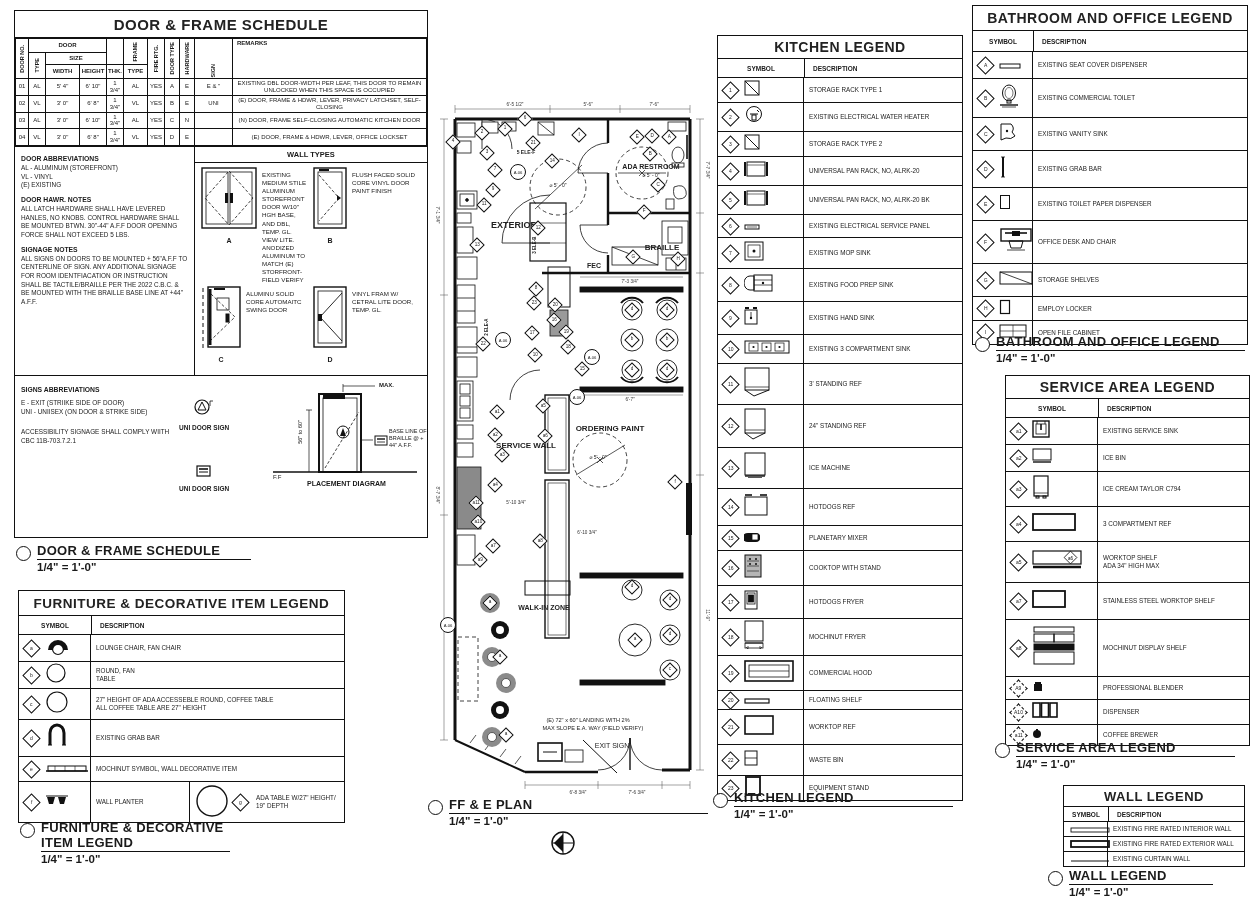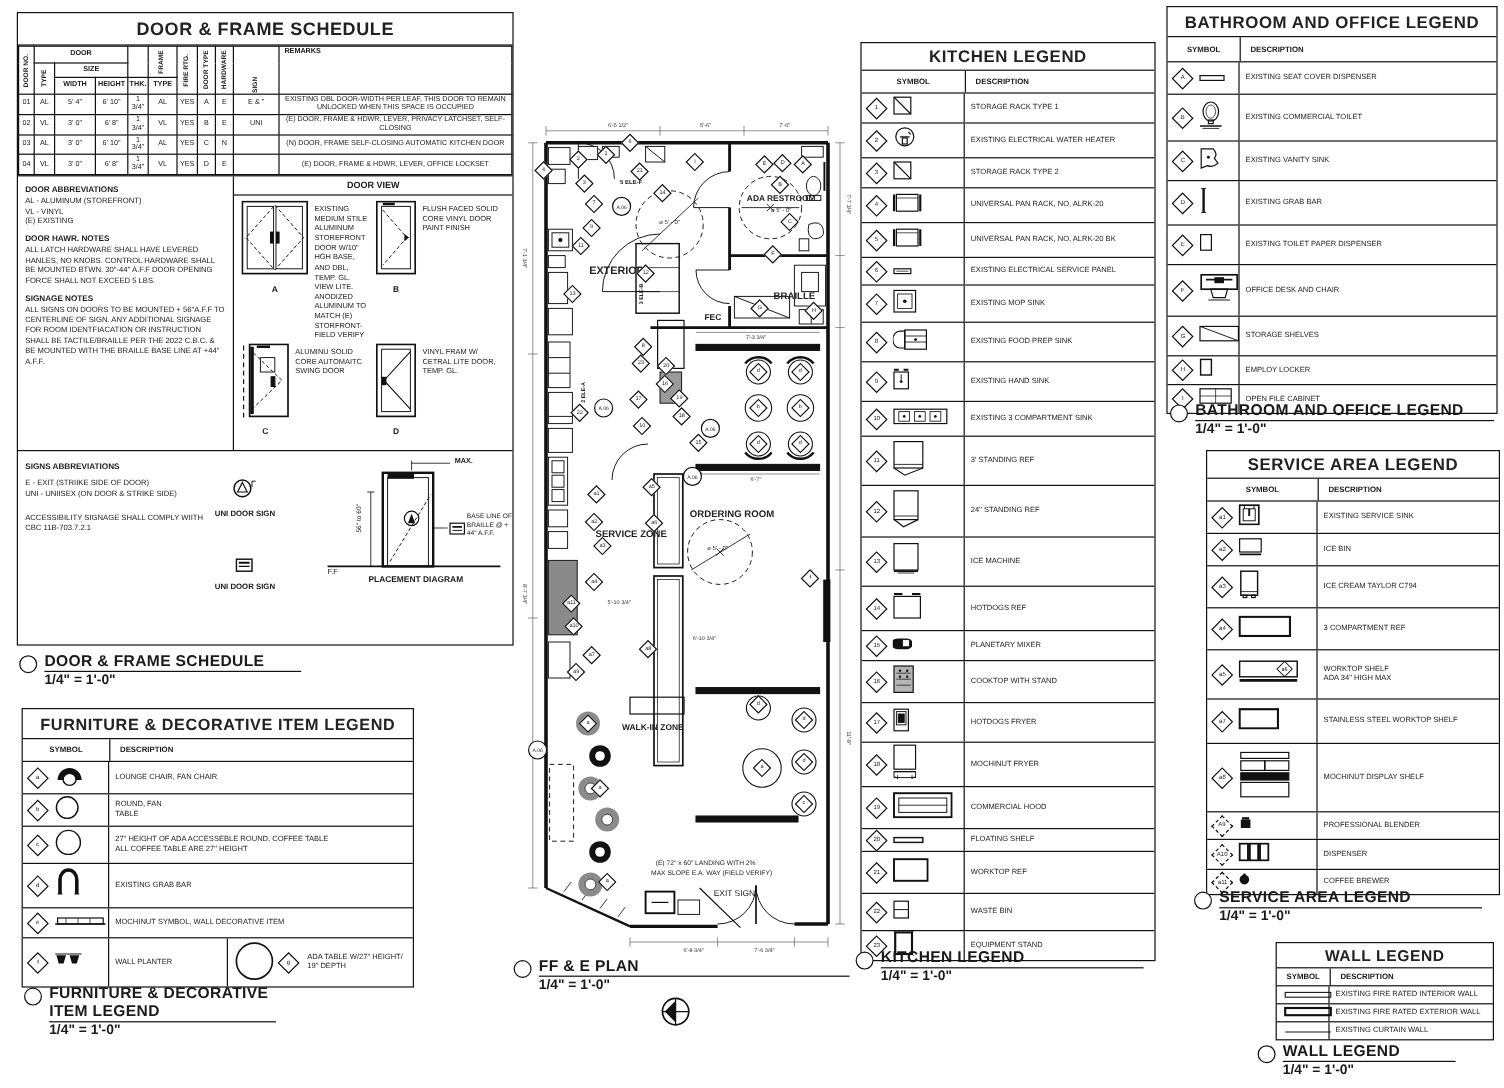--- a/index.html
+++ b/index.html
@@ -167,21 +167,21 @@
         <div class="noteh">DOOR ABBREVIATIONS</div>
         <div class="notep">AL - ALUMINUM (STOREFRONT)
 VL - VINYL
 (E) EXISTING</div>
         <div class="noteh">DOOR HAWR. NOTES</div>
         <div class="notep">ALL LATCH HARDWARE SHALL HAVE LEVERED HANLES, NO KNOBS. CONTROL HARDWARE SHALL BE MOUNTED BTWN. 30"-44" A.F.F DOOR OPENING FORCE SHALL NOT EXCEED 5 LBS.</div>
         <div class="noteh">SIGNAGE NOTES</div>
         <div class="notep">ALL SIGNS ON DOORS TO BE MOUNTED + 56"A.F.F TO CENTERLINE OF SIGN. ANY ADDITIONAL SIGNAGE FOR ROOM IDENTFIACATION OR INSTRUCTION SHALL BE TACTILE/BRAILLE PER THE 2022 C.B.C. &amp; BE MOUNTED WITH THE BRAILLE BASE LINE AT +44" A.F.F.</div>
       </div>
       <div style="flex:1;display:flex;flex-direction:column;">
-        <div style="border-bottom:1px solid #111;text-align:center;font-size:7.5px;font-weight:bold;padding:3px 0;">DOOR VIEW</div>
+        <div style="border-bottom:1px solid #111;text-align:center;font-size:7.5px;font-weight:bold;padding:3px 0;">WALL TYPES</div>
         <div class="dtgrid" id="door-types-grid">
             <div class="dtitem">
               <div><span><svg width="56" height="64" viewBox="0 0 56 64">
                     <rect x="1" y="1" width="54" height="60" fill="none" stroke="#111" stroke-width="1.4"></rect>
                     <rect x="5" y="5" width="22" height="52" fill="none" stroke="#111" stroke-width="0.8"></rect>
                     <rect x="29" y="5" width="22" height="52" fill="none" stroke="#111" stroke-width="0.8"></rect>
                     <rect x="24" y="26" width="3" height="10" fill="#111"></rect>
                     <rect x="29" y="26" width="3" height="10" fill="#111"></rect>
                     <path d="M28,4 L52,31 L28,58 L4,31 Z" fill="none" stroke="#111" stroke-width=".8" stroke-dasharray="3,2"></path>
                   </svg></span><div class="dtletter">A</div></div>
@@ -547,22 +547,22 @@
         <circle cx="62" cy="642" r="10" fill="#8b8b8b"></circle>
           <circle cx="62" cy="642" r="4.5" fill="#fff" stroke="#111" stroke-width=".6"></circle>
       </g>
     </svg>
     <div id="plan-overlays">
         <div class="plabel" style="left: 84px; top: 130px; font-size: 9px;">EXTERIOR</div>
         <div class="plabel" style="left: 221px; top: 71px; font-size: 7px;">ADA RESTROOM</div>
         <div class="plabel norm" style="left: 221px; top: 80px; font-size: 5px;">⌀ 5' - 0"</div>
         <div class="plabel" style="left: 232px; top: 152px; font-size: 8px;">BRAILLE</div>
         <div class="plabel" style="left: 164px; top: 170px; font-size: 7px;">FEC</div>
-        <div class="plabel" style="left: 96px; top: 350px; font-size: 8px;">SERVICE ZONE</div>
-        <div class="plabel" style="left: 180px; top: 333px; font-size: 8px;">ORDERING ROOM</div>
+        <div class="plabel" style="left: 96px; top: 350px; font-size: 8px;">SERVICE WALL</div>
+        <div class="plabel" style="left: 180px; top: 333px; font-size: 8px;">ORDERING PAINT</div>
         <div class="plabel norm" style="left: 168px; top: 362px; font-size: 5px;">⌀ 5' - 0"</div>
         <div class="plabel norm" style="left: 128px; top: 90px; font-size: 5px;">⌀ 5' - 0"</div>
         <div class="plabel" style="left: 114px; top: 512px; font-size: 7px;">WALK-IN ZONE</div>
         <div class="plabel norm" style="left: 182px; top: 650px; font-size: 7px;">EXIT SIGN</div>
         <div class="plabel norm" style="left: 158px; top: 625px; font-size: 5.6px;">(E) 72" x 60" LANDING WITH 2%</div>
         <div class="plabel norm" style="left: 163px; top: 633px; font-size: 5.6px;">MAX SLOPE E.A. WAY (FIELD VERIFY)</div>
         <div class="plabel" style="left: 96px; top: 57px; font-size: 5px;">5 ELE-F</div>
         <div class="plabel vert" style="left: 104px; top: 150px; font-size: 4.5px;">3 ELE-B</div>
         <div class="plabel vert" style="left: 56px; top: 232px; font-size: 4.5px;">2 ELE-A</div>
         <div class="pmark" style="left: 52px; top: 38px;">

